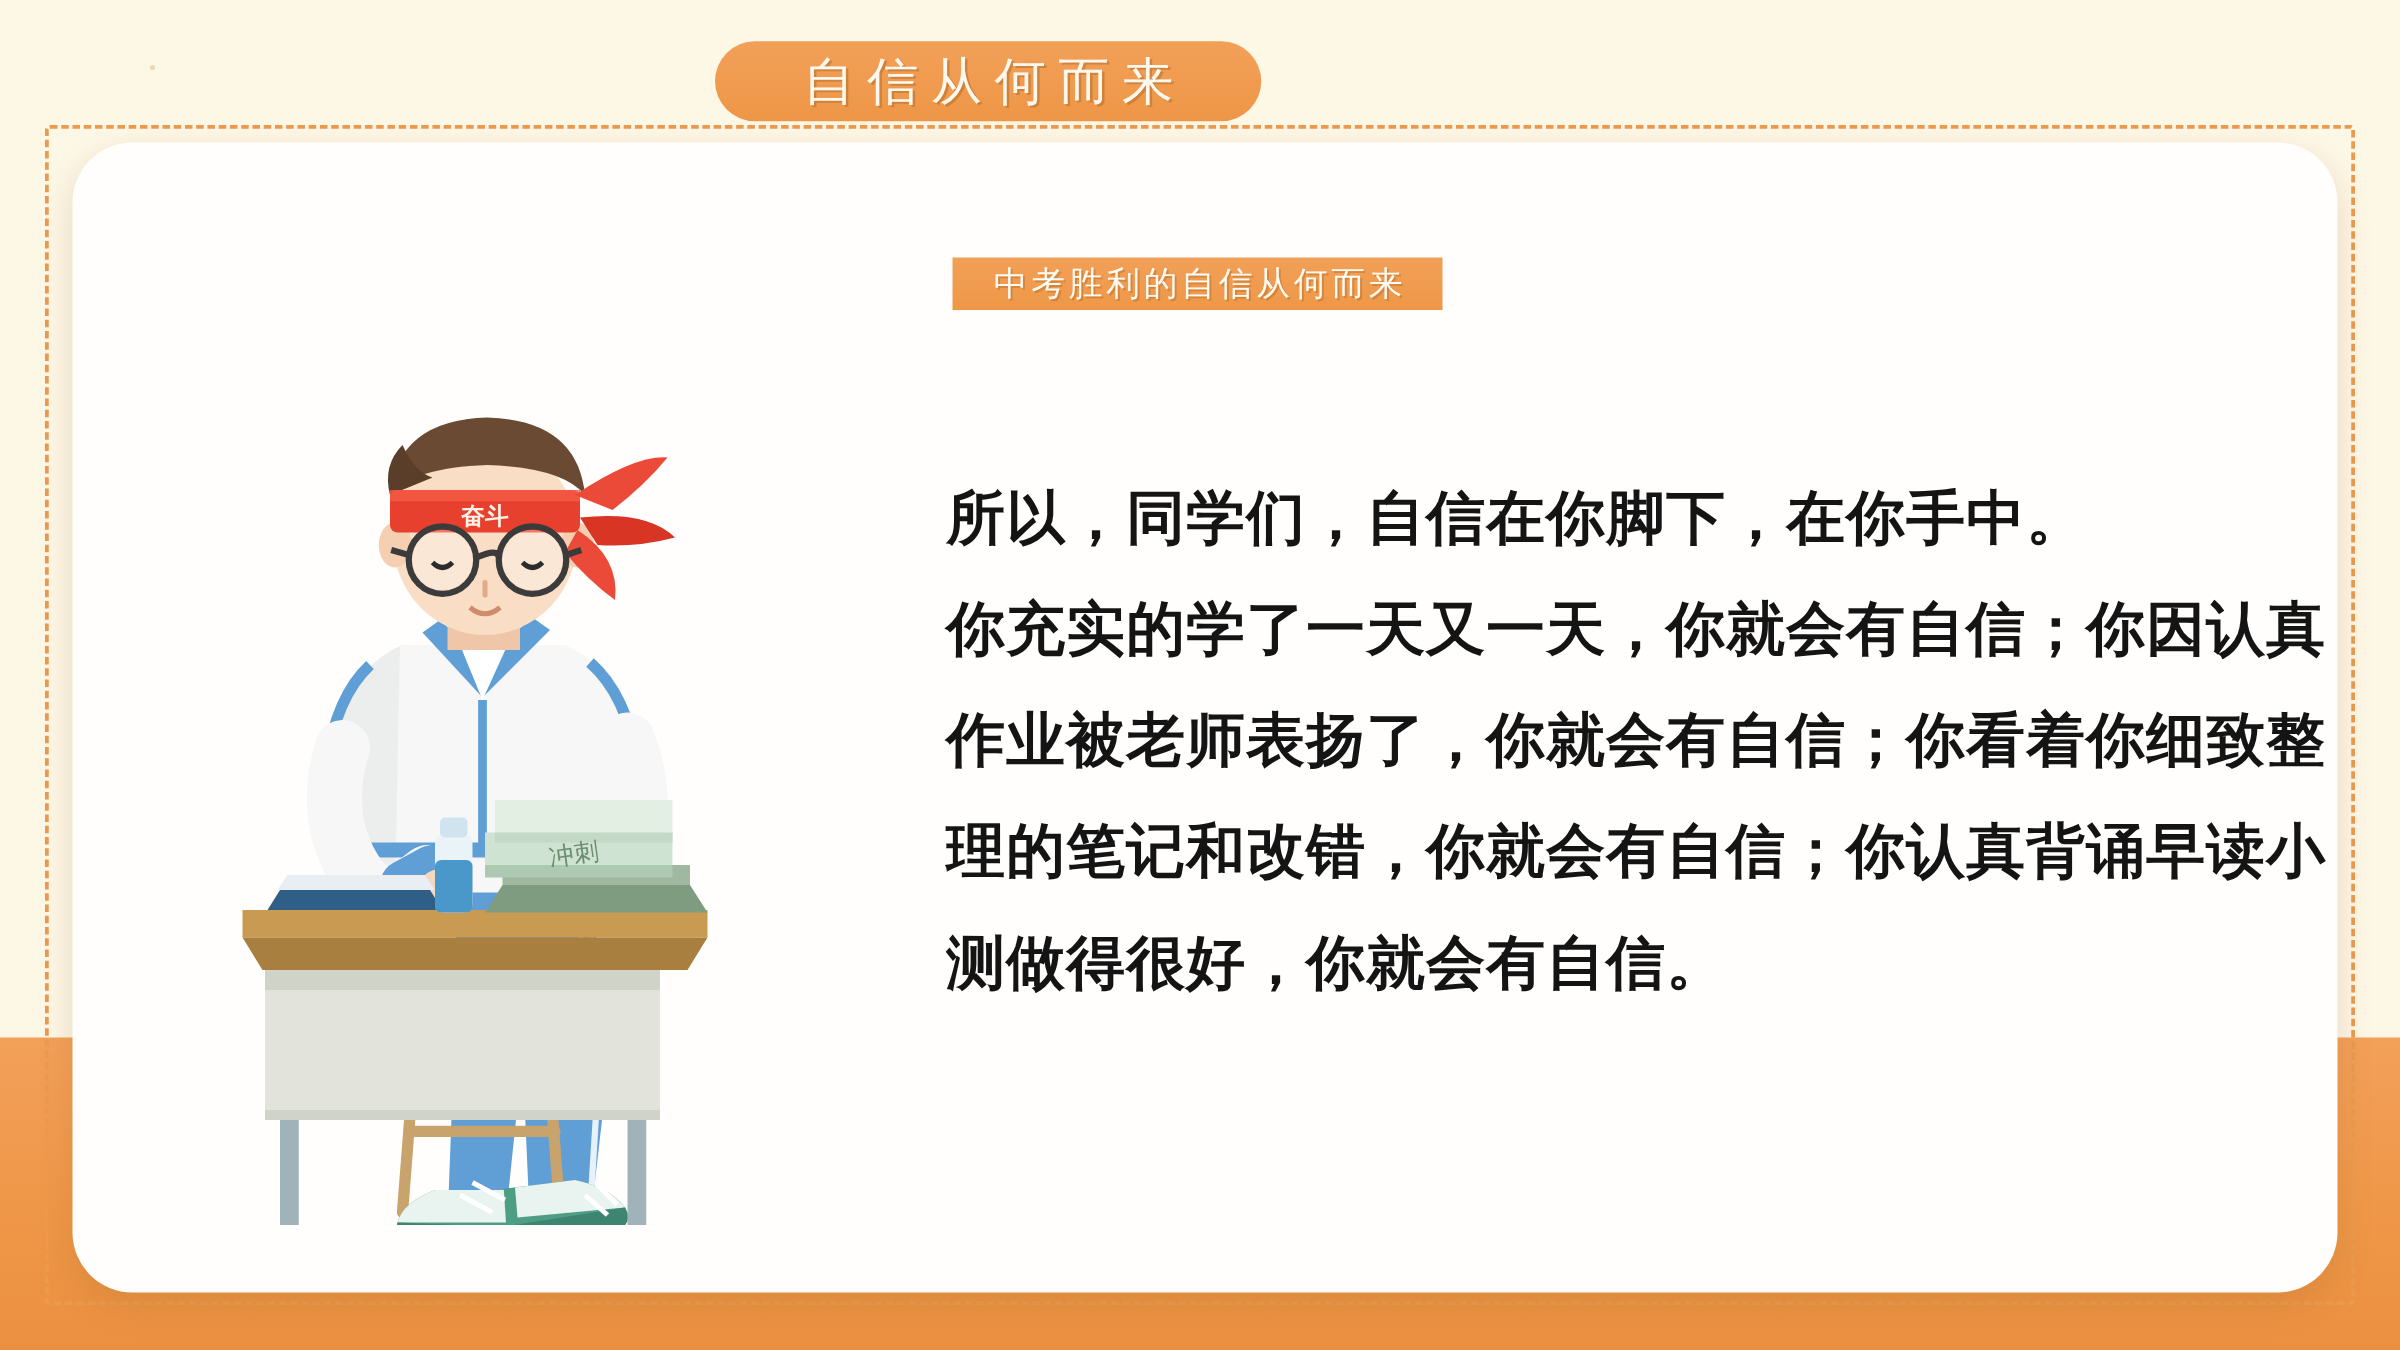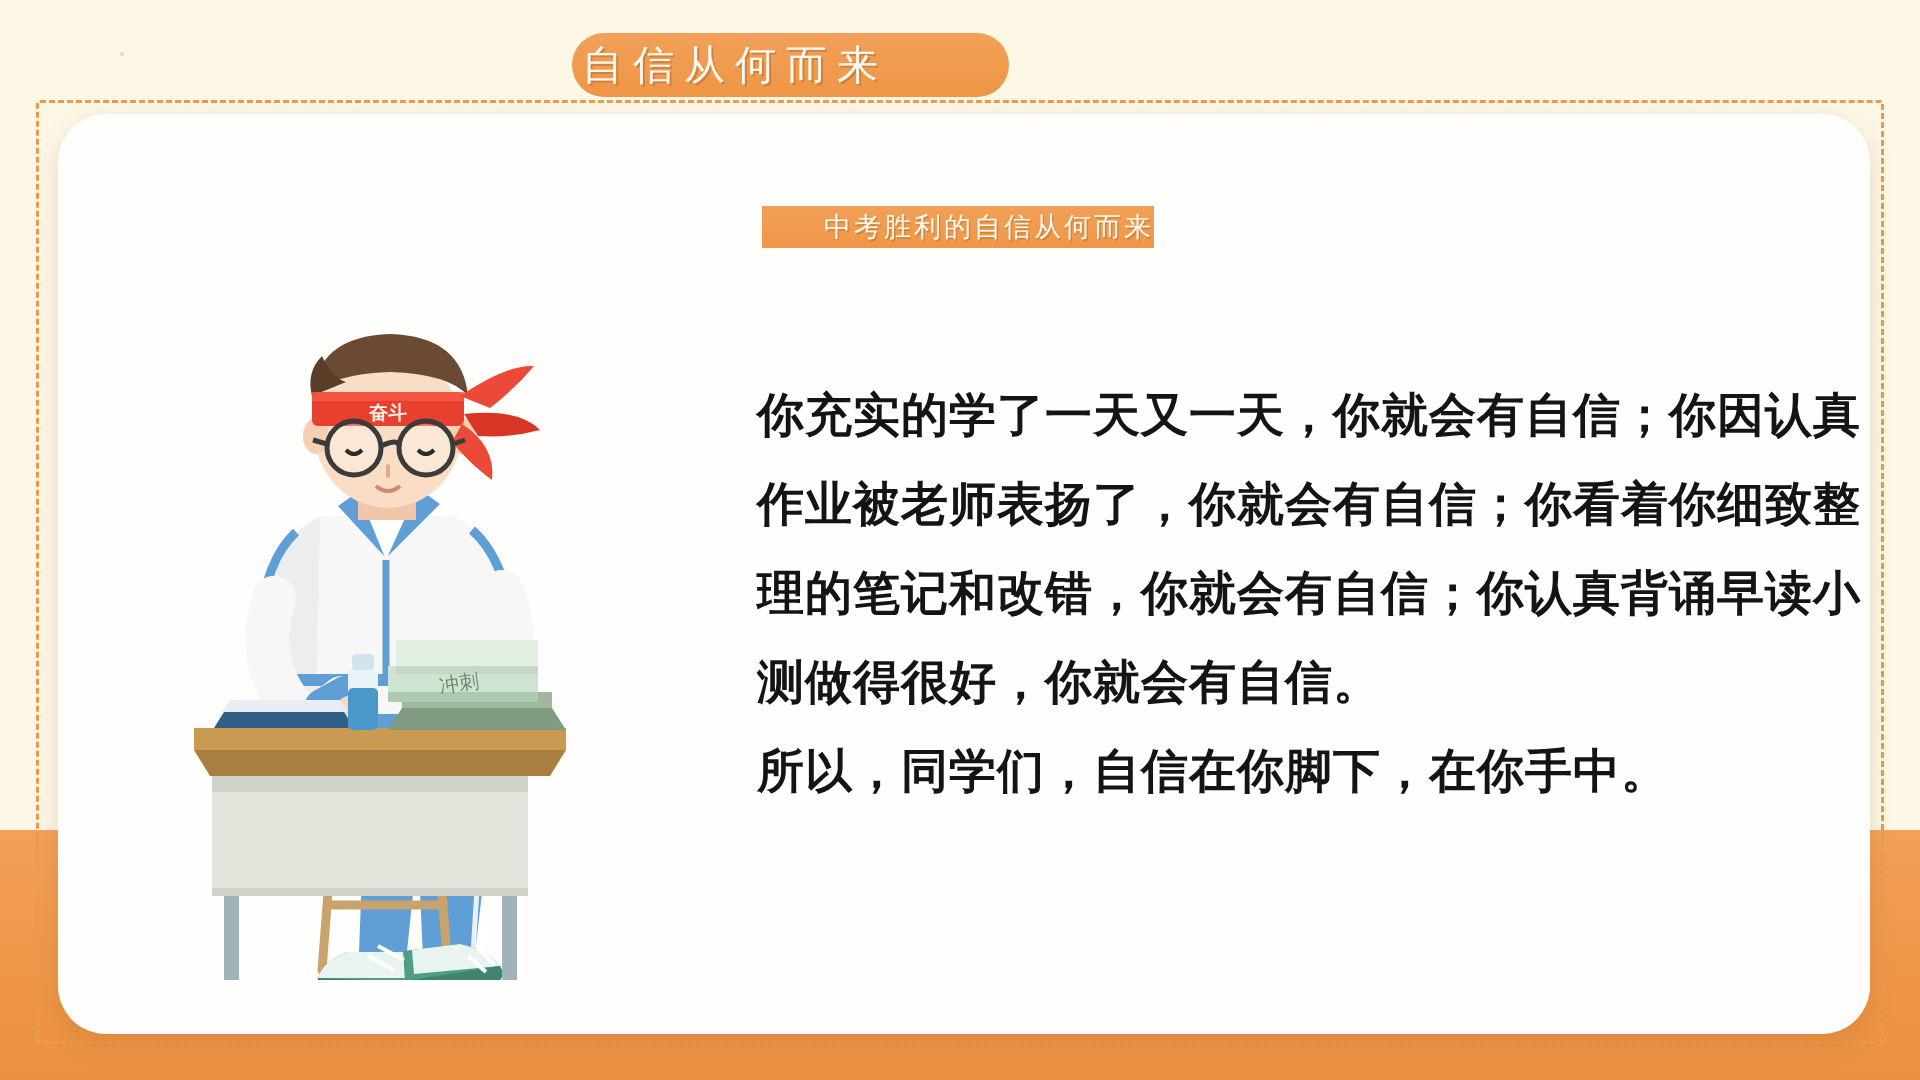--- a/index.html
+++ b/index.html
@@ -26,42 +26,42 @@
     border-radius:4px;
     z-index:2;
   }
 
   
   #title-pill{
     position:absolute; left:572px; top:33px; width:437px; height:64px;
     background:linear-gradient(180deg,#f2a059 0%,#ee9646 100%);
     border-radius:34px;
     z-index:6;
-    display:flex; align-items:center; justify-content:flex-start;
+    display:flex; align-items:center; justify-content:center;
   }
   #title-text{
     font-family:"DejaVu Serif","Liberation Serif",serif;
     font-size:41px; letter-spacing:10px; color:#fdf8ee;
     text-shadow:2px 2px 0 rgba(150,85,20,.35);
     white-space:nowrap; padding-left:10px;
   }
 
   
   #card{
     position:absolute; left:58px; top:114px; width:1812px; height:920px;
     background:#fffefc; border-radius:48px;
     box-shadow:0 10px 26px rgba(150,100,40,.20);
     z-index:5; overflow:hidden;
   }
 
   
   #banner{
     position:absolute; left:762px; top:206px; width:392px; height:42px;
     background:linear-gradient(180deg,#f2a058 0%,#ee9747 100%);
-    z-index:7; display:flex; align-items:center; justify-content:flex-end;
+    z-index:7; display:flex; align-items:center; justify-content:center;
   }
   #banner-text{
     font-family:"DejaVu Serif","Liberation Serif",serif;
     font-size:27px; letter-spacing:3px; color:#fdfaf2;
     text-shadow:1.5px 1.5px 0 rgba(150,85,20,.30);
     white-space:nowrap; padding-left:4px;
   }
 
   
   #body-copy{
@@ -100,22 +100,22 @@
 
 <div id="title-pill">
   <span id="title-text">自信从何而来</span>
 </div>
 
 <div id="banner">
   <span id="banner-text">中考胜利的自信从何而来</span>
 </div>
 
 <div id="body-copy">
+  <p>所以，同学们，自信在你脚下，在你手中。</p>
   <p>你充实的学了一天又一天，你就会有自信；你因认真作业被老师表扬了，你就会有自信；你看着你细致整理的笔记和改错，你就会有自信；你认真背诵早读小测做得很好，你就会有自信。</p>
-  <p>所以，同学们，自信在你脚下，在你手中。</p>
 </div>
 
 <div id="illustration">
 <svg viewBox="0 0 500 700" xmlns="http://www.w3.org/2000/svg">
 
   <path d="M196 430 L300 430 L316 560 L300 700 L252 700 L246 566 L232 700 L186 700 Z" fill="#5f9fd6"></path>
   <path d="M196 430 L300 430 L306 480 L192 480 Z" fill="#5f9fd6"></path>
 
   <path d="M292 470 L308 560 L300 690" stroke="#ffffff" stroke-width="5" fill="none" opacity=".85"></path>
   <path d="M300 470 L316 560 L308 690" stroke="#ffffff" stroke-width="5" fill="none" opacity=".55"></path>

